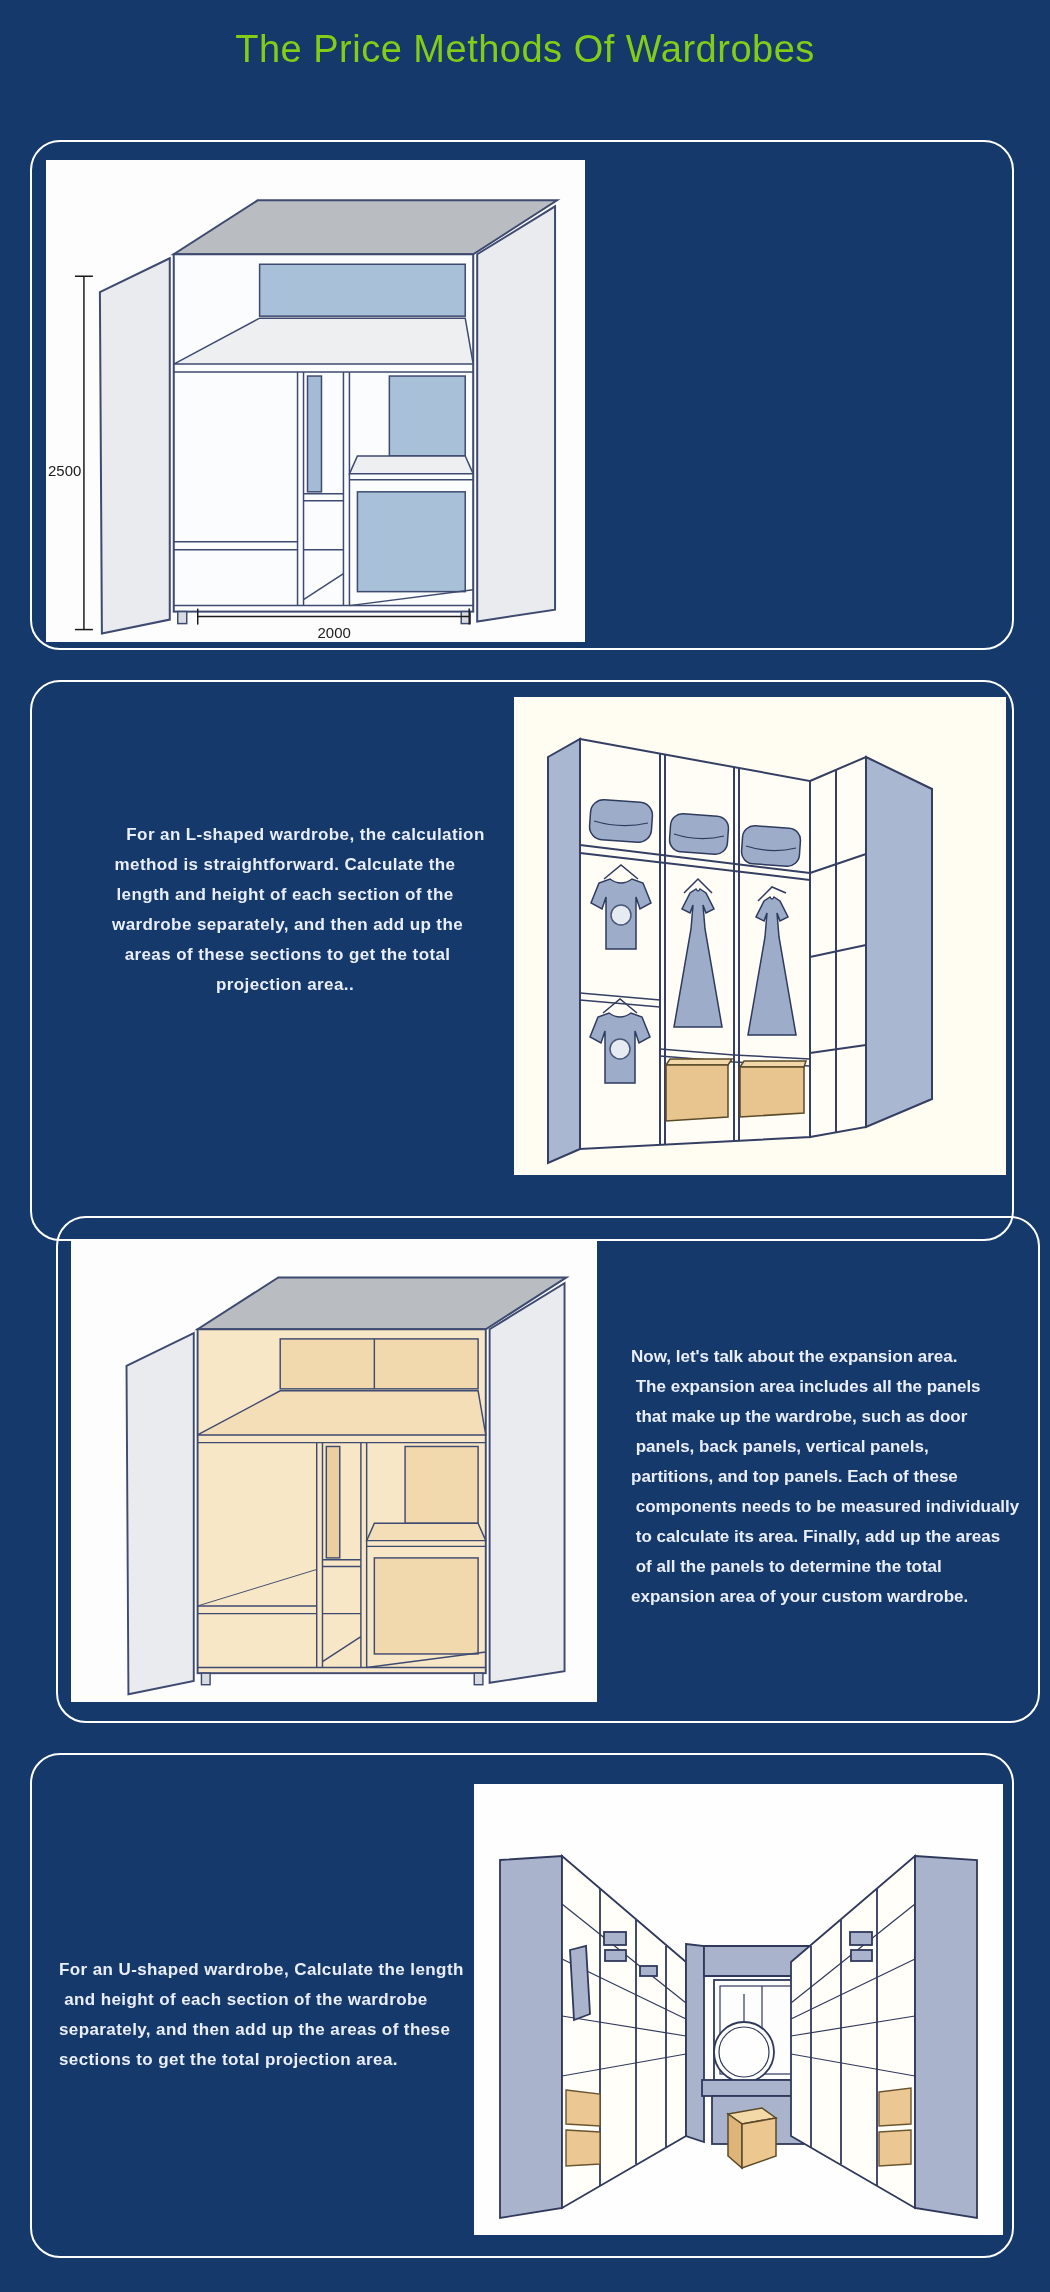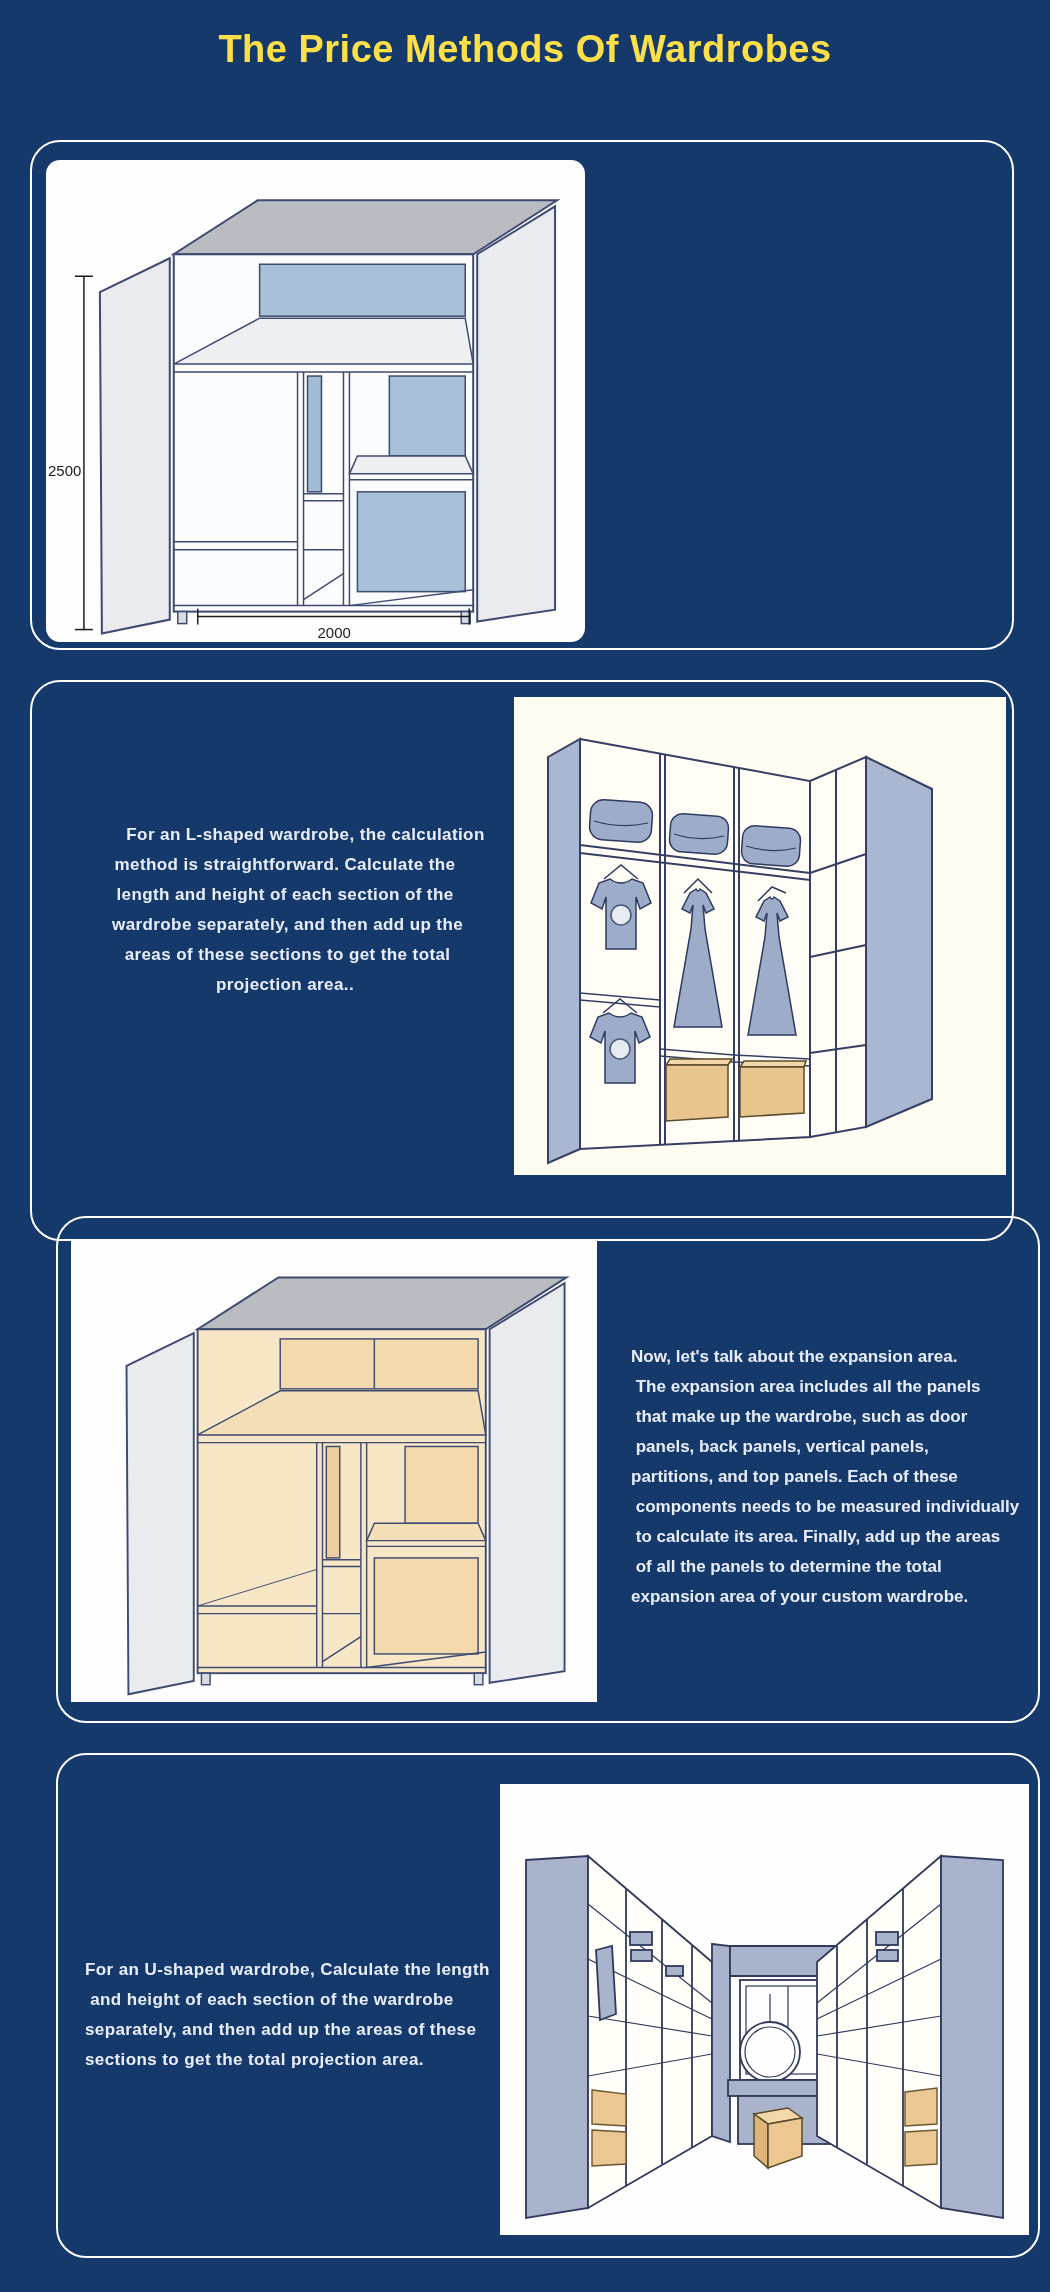--- a/index.html
+++ b/index.html
@@ -1,27 +1,27 @@
 <!DOCTYPE html>
 <html><head>
 <meta charset="utf-8">
 <style>
   html,body{margin:0;padding:0;background:#16396b;}
   .page{position:relative;width:1050px;height:2292px;background:#16396b;overflow:hidden;margin:0 auto;
         font-family:"Liberation Sans",sans-serif;}
-  .title{position:absolute;top:28px;left:0;width:100%;text-align:center;color:#fde047;
-         font-size:38px;font-weight:700;letter-spacing:0.5px;}
+  .title{position:absolute;top:28px;left:0;width:100%;text-align:center;color:#84cc16;
+         font-size:38px;font-weight:400;letter-spacing:0.5px;}
   .card{position:absolute;left:30px;width:984px;border:2px solid #ffffff;border-radius:30px;box-sizing:border-box;}
   #card-projection{top:140px;height:510px;}
   #card-lshape{top:680px;height:561px;text-align:center;}
   #card-expansion{top:1216px;height:507px;margin-left:26px;}
-  #card-ushape{top:1753px;height:505px;margin-left:26px;}
+  #card-ushape{top:1753px;height:505px;}
   .img-panel{position:absolute;background:#fdfdfd;}
   .img-panel svg{display:block;width:100%;height:100%;}
-  #img1{left:14px;top:18px;width:539px;height:482px;border-radius:14px;}
+  #img1{left:14px;top:18px;width:539px;height:482px;}
   #img2{left:482px;top:15px;width:492px;height:478px;background:#fffcf1;}
   #img3{left:13px;top:21px;width:526px;height:463px;}
   #img4{left:442px;top:29px;width:529px;height:451px;}
   .para{position:absolute;color:#e9eefb;font-size:17px;line-height:30px;font-weight:700;
         letter-spacing:0.4px;white-space:pre-wrap;}
   .para.tight{letter-spacing:0;}
   #text1{left:587px;top:175px;width:402px;}
   #text2{left:27px;top:108px;width:452px;}
   #text3{left:573px;top:124px;width:420px;}
   #text4{left:27px;top:200px;width:420px;}

